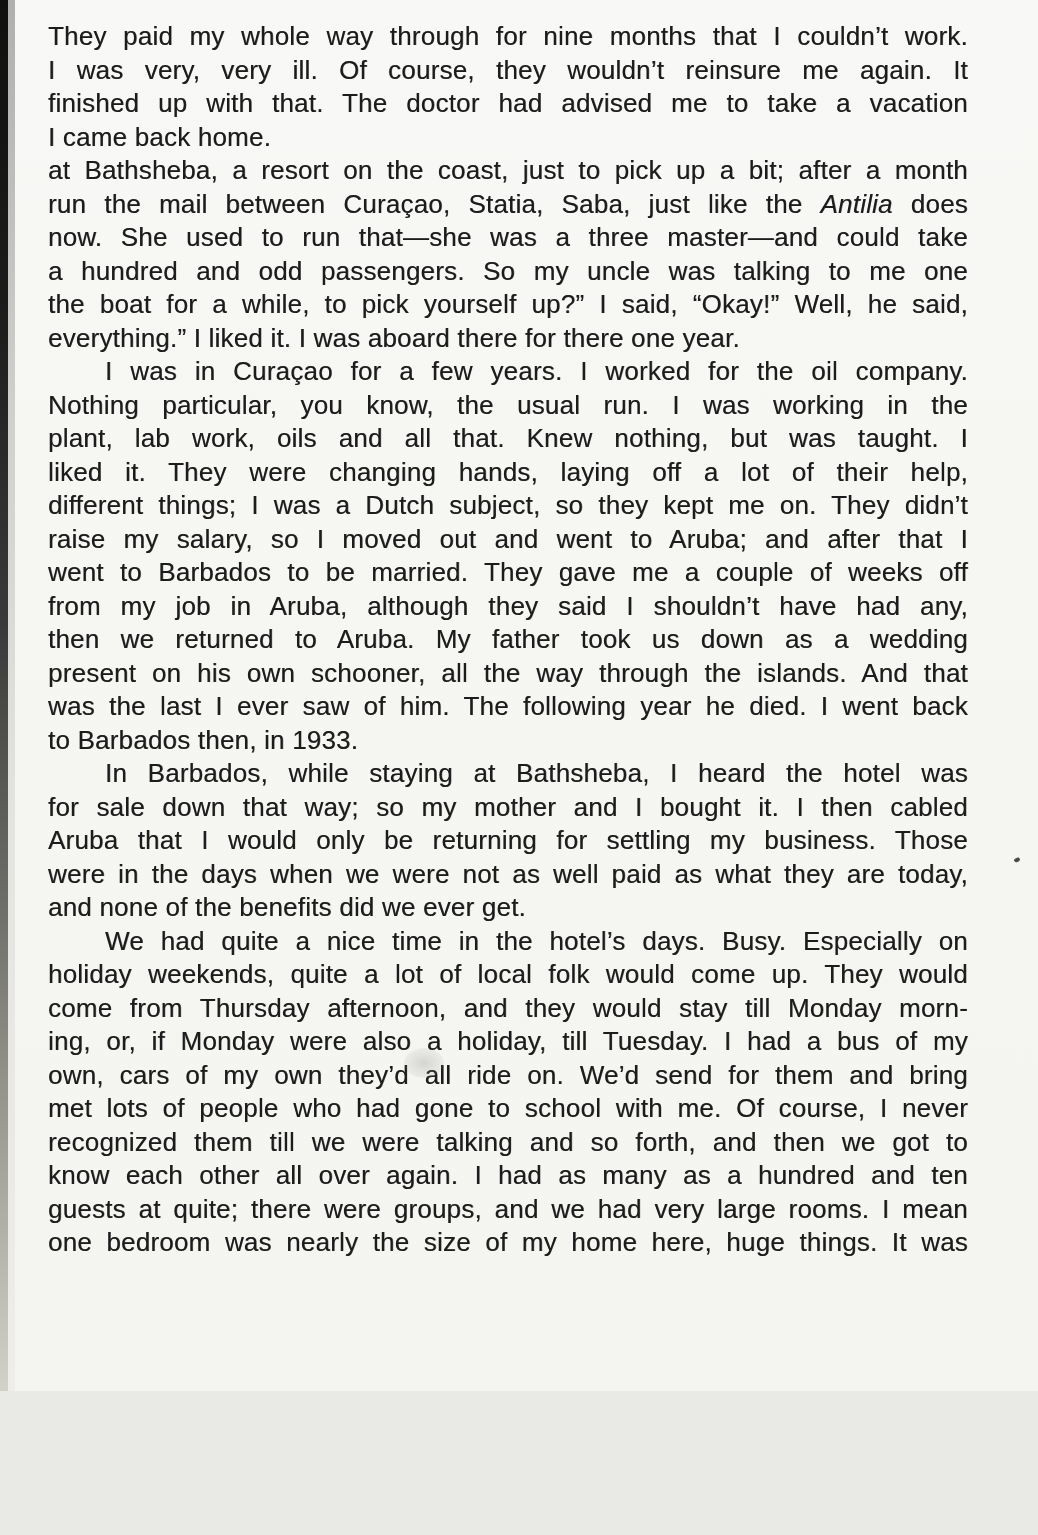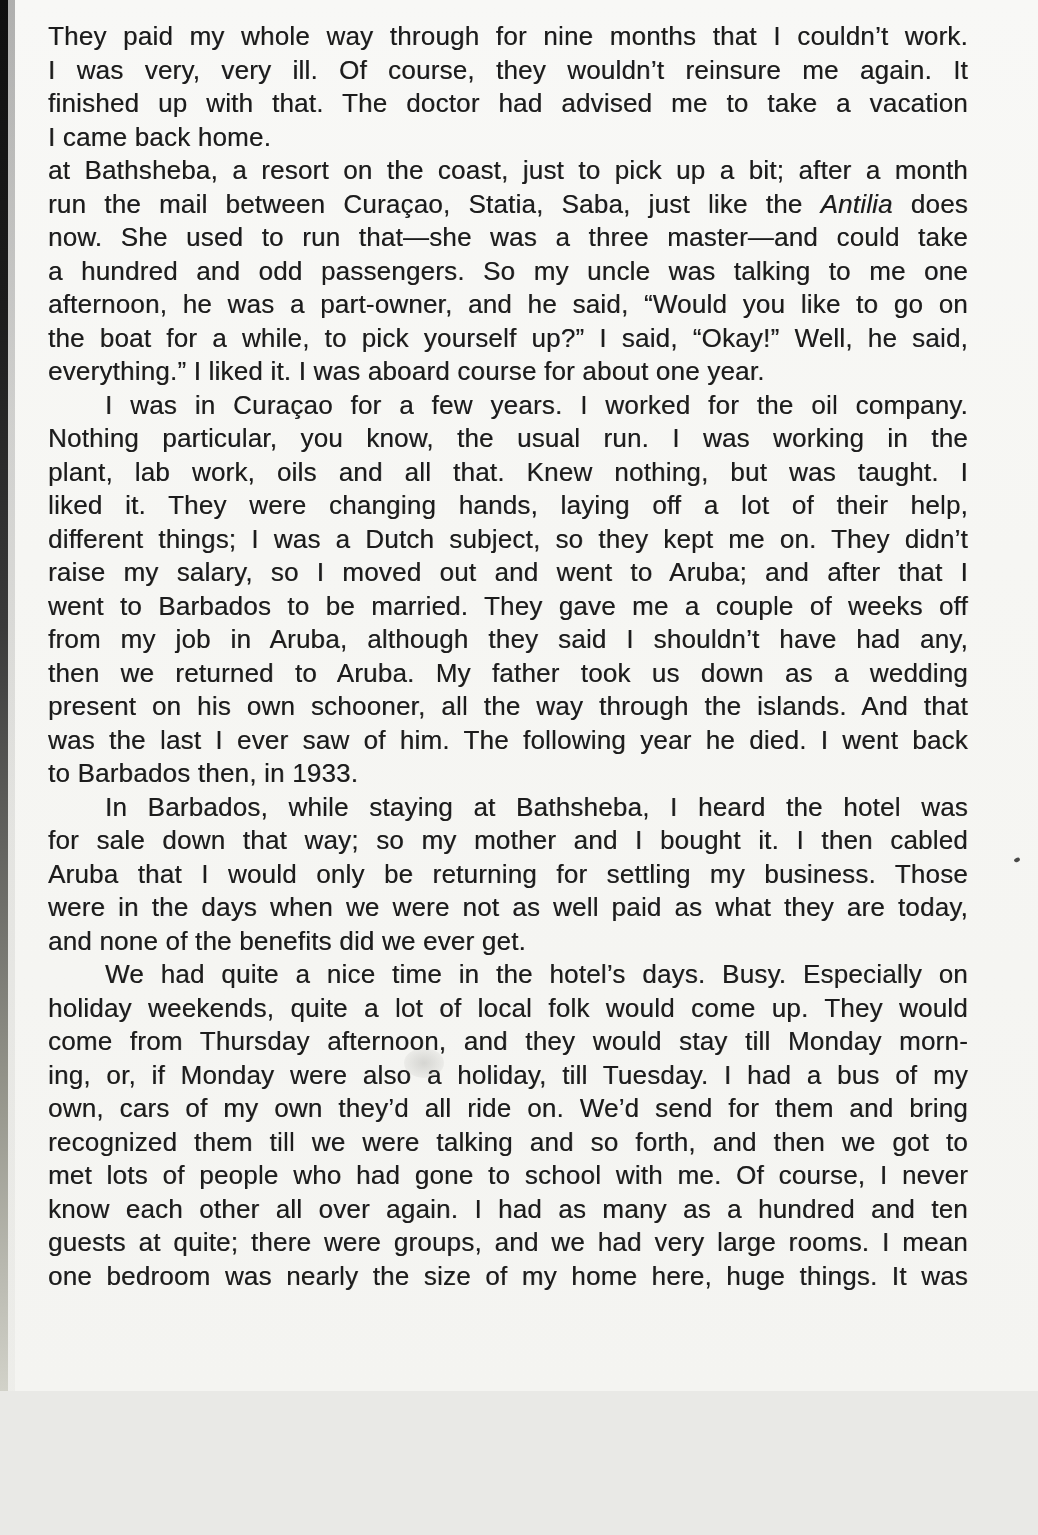--- a/index.html
+++ b/index.html
@@ -95,23 +95,22 @@
 
   <div class="text-block">
       <div class="line fill">They paid my whole way through for nine months that I couldn’t work.</div>
       <div class="line fill">I was very, very ill. Of course, they wouldn’t reinsure me again. It</div>
       <div class="line fill">finished up with that. The doctor had advised me to take a vacation</div>
       <div class="line">I came back home.</div>
       <div class="line fill">at Bathsheba, a resort on the coast, just to pick up a bit; after a month</div>
       <div class="line fill">run the mail between Curaçao, Statia, Saba, just like the <i>Antilia</i> does</div>
       <div class="line fill">now. She used to run that—she was a three master—and could take</div>
       <div class="line fill">a hundred and odd passengers. So my uncle was talking to me one</div>
-      <div class="line fill">afternoon, he was a part-owner, and he said, “Would you like to go on</div>
       <div class="line fill">the boat for a while, to pick yourself up?” I said, “Okay!” Well, he said,</div>
-      <div class="line">everything.” I liked it. I was aboard course for about one year.</div>
+      <div class="line">everything.” I liked it. I was aboard there for there one year.</div>
       <div class="line indent fill">I was in Curaçao for a few years. I worked for the oil company.</div>
       <div class="line fill">Nothing particular, you know, the usual run. I was working in the</div>
       <div class="line fill">plant, lab work, oils and all that. Knew nothing, but was taught. I</div>
       <div class="line fill">liked it. They were changing hands, laying off a lot of their help,</div>
       <div class="line fill">different things; I was a Dutch subject, so they kept me on. They didn’t</div>
       <div class="line fill">raise my salary, so I moved out and went to Aruba; and after that I</div>
       <div class="line fill">went to Barbados to be married. They gave me a couple of weeks off</div>
       <div class="line fill">from my job in Aruba, although they said I shouldn’t have had any,</div>
       <div class="line fill">then we returned to Aruba. My father took us down as a wedding</div>
       <div class="line fill">present on his own schooner, all the way through the islands. And that</div>
@@ -120,22 +119,22 @@
       <div class="line indent fill">In Barbados, while staying at Bathsheba, I heard the hotel was</div>
       <div class="line fill">for sale down that way; so my mother and I bought it. I then cabled</div>
       <div class="line fill">Aruba that I would only be returning for settling my business. Those</div>
       <div class="line fill">were in the days when we were not as well paid as what they are today,</div>
       <div class="line">and none of the benefits did we ever get.</div>
       <div class="line indent fill">We had quite a nice time in the hotel’s days. Busy. Especially on</div>
       <div class="line fill">holiday weekends, quite a lot of local folk would come up. They would</div>
       <div class="line fill">come from Thursday afternoon, and they would stay till Monday morn-</div>
       <div class="line fill">ing, or, if Monday were also a holiday, till Tuesday. I had a bus of my</div>
       <div class="line fill">own, cars of my own they’d all ride on. We’d send for them and bring</div>
+      <div class="line fill">met lots of people who had gone to school with me. Of course, I never</div>
       <div class="line fill">recognized them till we were talking and so forth, and then we got to</div>
-      <div class="line fill">met lots of people who had gone to school with me. Of course, I never</div>
       <div class="line fill">know each other all over again. I had as many as a hundred and ten</div>
       <div class="line fill">guests at quite; there were groups, and we had very large rooms. I mean</div>
       <div class="line fill">one bedroom was nearly the size of my home here, huge things. It was</div>
     </div>
 
   <div class="gray-smudge"></div>
   <div class="ink-speck"></div>
 
   <div class="page-number">199</div>
 </div>

